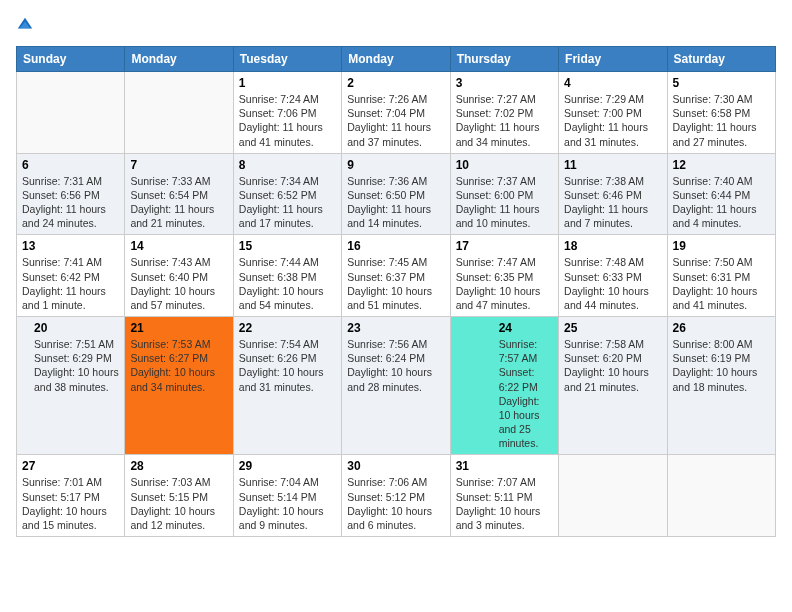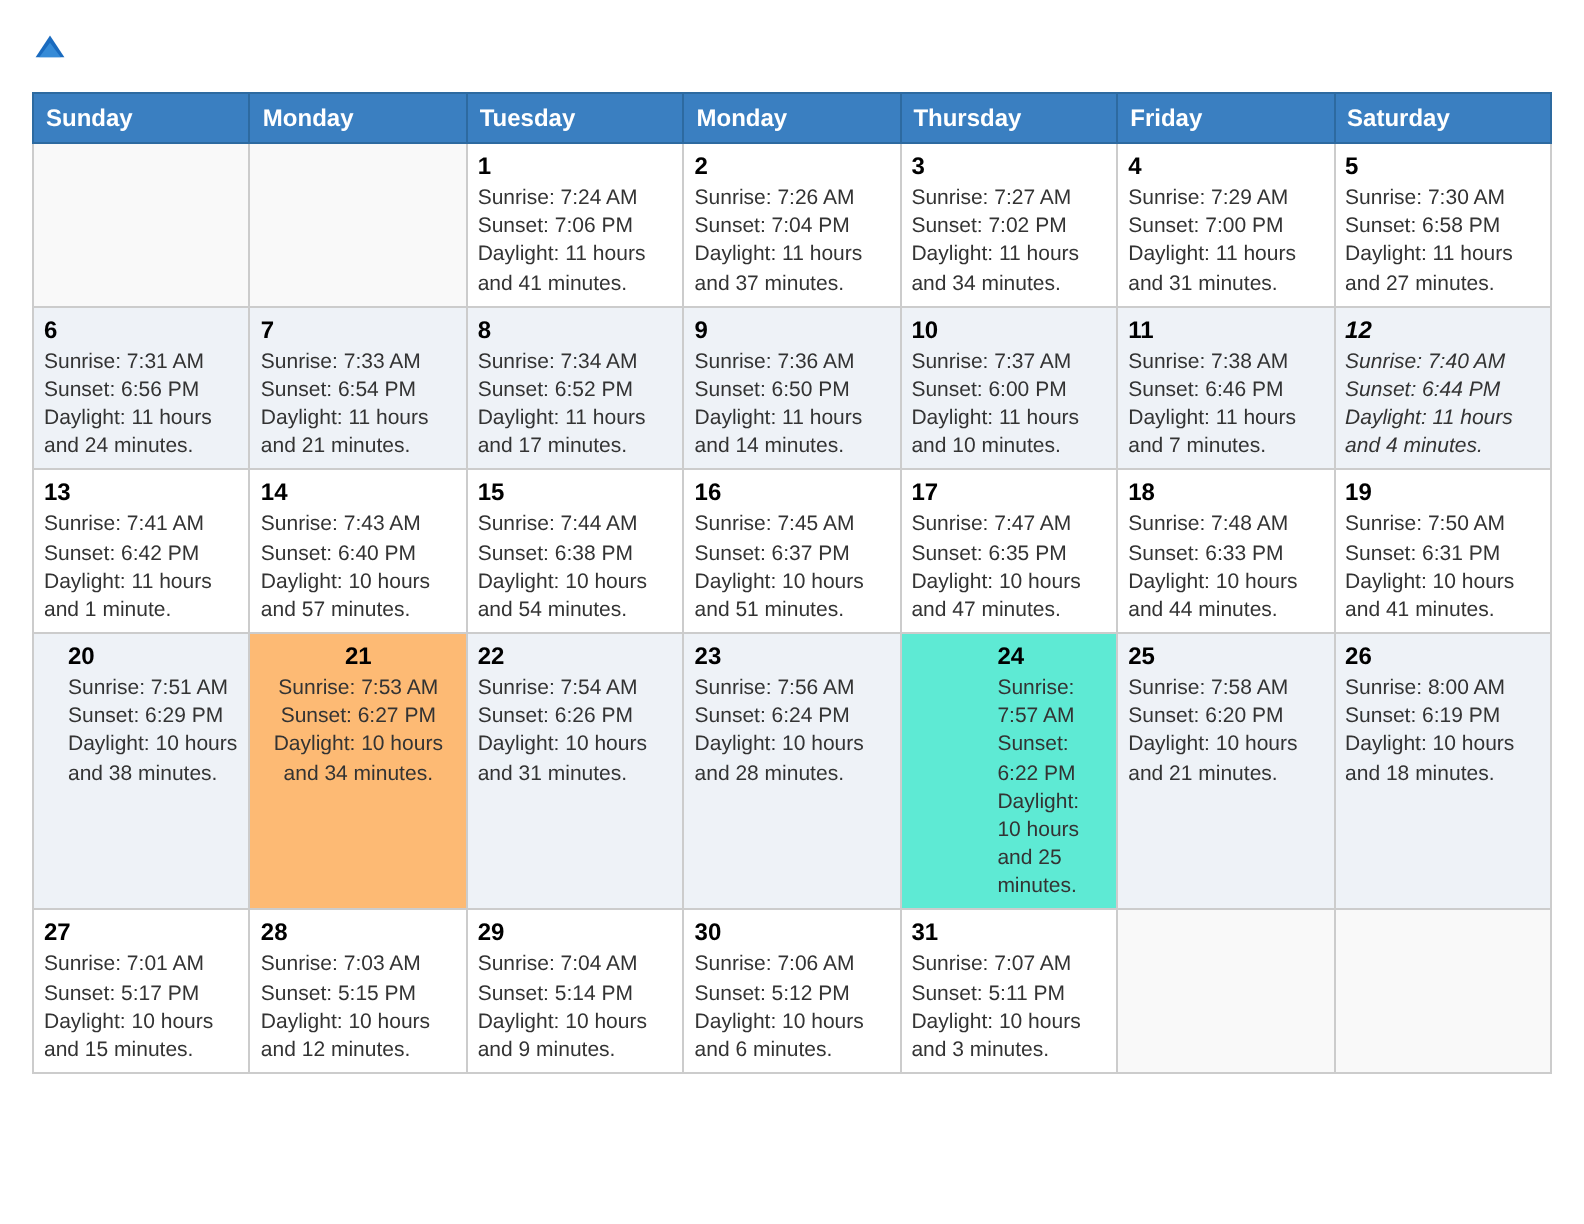--- a/index.html
+++ b/index.html
@@ -193,21 +193,21 @@
             <div class="day-info">Sunrise: 7:37 AM
 Sunset: 6:00 PM
 Daylight: 11 hours and 10 minutes.</div>
           </td>
           <td style="background: rgb(238, 242, 247);">
             <span class="day-num">11</span>
             <div class="day-info">Sunrise: 7:38 AM
 Sunset: 6:46 PM
 Daylight: 11 hours and 7 minutes.</div>
           </td>
-          <td style="background: rgb(238, 242, 247); font-style: italic;">
+          <td style="background: rgb(238, 242, 247);">
             <span class="day-num">12</span>
             <div class="day-info">Sunrise: 7:40 AM
 Sunset: 6:44 PM
 Daylight: 11 hours and 4 minutes.</div>
           </td>
         </tr>
         <tr class="week-row">
           <td style="background: rgb(255, 255, 255);">
             <span class="day-num">13</span>
             <div class="day-info">Sunrise: 7:41 AM
@@ -251,21 +251,21 @@
 Daylight: 10 hours and 41 minutes.</div>
           </td>
         </tr>
         <tr class="week-row">
           <td style="background: rgb(238, 242, 247); padding-left: 17px;">
             <span class="day-num">20</span>
             <div class="day-info">Sunrise: 7:51 AM
 Sunset: 6:29 PM
 Daylight: 10 hours and 38 minutes.</div>
           </td>
-          <td style="background: #fdba74; text-align: center;">
+          <td style="background: #f97316;">
             <span class="day-num">21</span>
             <div class="day-info">Sunrise: 7:53 AM
 Sunset: 6:27 PM
 Daylight: 10 hours and 34 minutes.</div>
           </td>
           <td style="background: rgb(238, 242, 247);">
             <span class="day-num">22</span>
             <div class="day-info">Sunrise: 7:54 AM
 Sunset: 6:26 PM
 Daylight: 10 hours and 31 minutes.</div>

